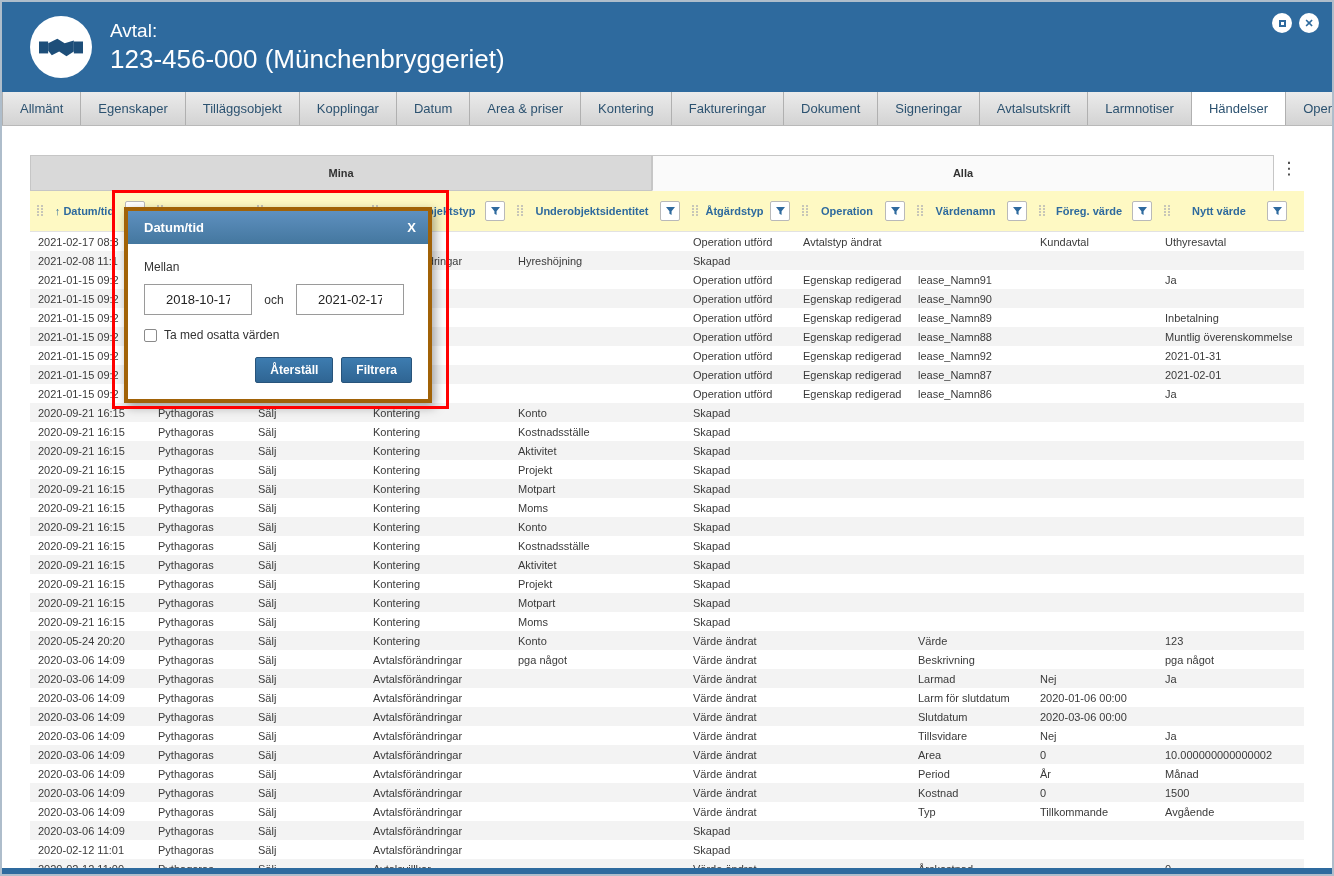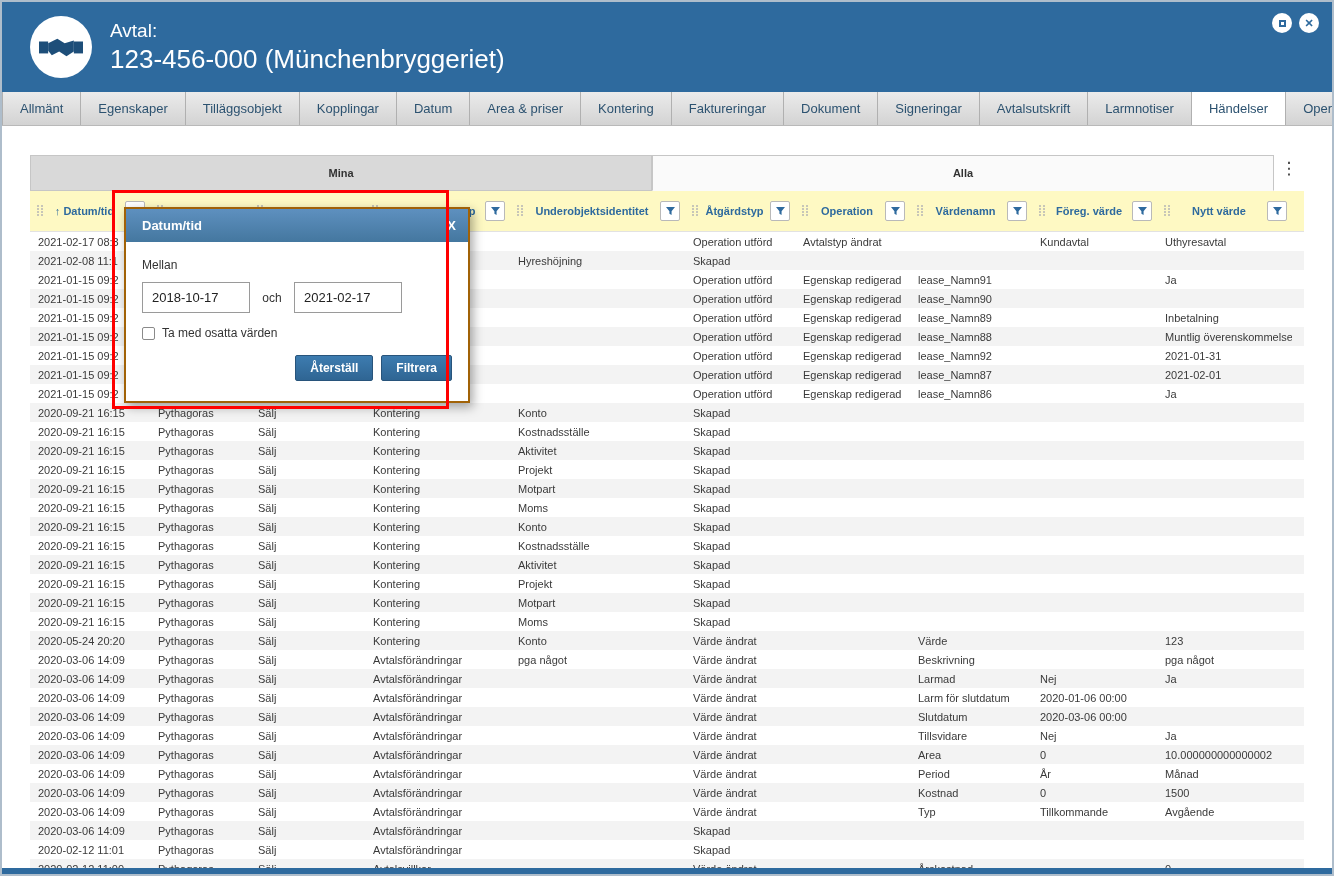--- a/index.html
+++ b/index.html
@@ -35,28 +35,28 @@
   .hcell{display:flex;align-items:center;height:100%;padding:0 5px 0 6px;box-sizing:border-box;gap:4px;overflow:hidden;}
   .hlabel{flex:1;text-align:center;font-size:11px;font-weight:bold;color:#2e6a9e;white-space:nowrap;overflow:hidden;}
   .dots{width:8px;height:12px;position:relative;flex:0 0 auto;}
   .dots::before{content:"";position:absolute;left:1px;top:0;width:2px;height:2px;border-radius:50%;background:#b5b5b5;
     box-shadow:4px 0 #b5b5b5,0 3px #b5b5b5,4px 3px #b5b5b5,0 6px #b5b5b5,4px 6px #b5b5b5,0 9px #b5b5b5,4px 9px #b5b5b5;}
   .filterbtn{width:18px;height:18px;border:1px solid #b9b9b9;border-radius:2px;background:#fff;display:flex;align-items:center;justify-content:center;flex:0 0 auto;}
   .trow{display:flex;height:19px;background:#ffffff;}
   .trow.alt{background:#f3f3f3;}
   .tcell{font-size:11px;color:#3a3a3a;padding:0 4px 0 8px;box-sizing:border-box;white-space:nowrap;overflow:hidden;display:flex;align-items:center;}
   
-  .dialog{position:absolute;left:122px;top:205px;width:346px;height:196px;background:#ffffff;z-index:20;
-    box-shadow:3px 4px 10px rgba(0,0,0,.35);border:2px solid #a16207;box-sizing:border-box;display:flex;flex-direction:column;}
+  .dialog{position:absolute;left:122px;top:205px;width:308px;height:196px;background:#ffffff;z-index:20;
+    box-shadow:3px 4px 10px rgba(0,0,0,.35);border:4px solid #a16207;box-sizing:border-box;display:flex;flex-direction:column;}
   .dialog-title{height:33px;flex:0 0 33px;background:linear-gradient(#5e90bf,#44779f);color:#fff;display:flex;align-items:center;padding:0 12px 0 16px;font-size:13px;font-weight:bold;}
   .dialog-close{margin-left:auto;font-size:13px;font-weight:bold;}
   .dialog-body{flex:1;padding:8px 16px 12px;}
   .mellan{font-size:12px;color:#333;margin:8px 0 10px;}
   .range-row{display:flex;align-items:center;}
-  .date-input{width:108px;height:31px;border:1px solid #9a9a9a;font-size:13px;color:#222;padding:0 9px;box-sizing:border-box;font-family:"Liberation Sans",sans-serif;background:#fff;}
+  .date-input{width:108px;height:31px;border:1px solid #9a9a9a;font-size:13px;color:#222;padding:0 21px;box-sizing:border-box;font-family:"Liberation Sans",sans-serif;background:#fff;}
   .och{width:44px;text-align:center;font-size:12px;color:#333;}
   .chk-row{display:flex;align-items:center;gap:7px;margin-top:13px;font-size:12px;color:#333;}
   .chk{width:13px;height:13px;border:1px solid #8a8a8a;background:#fff;box-sizing:border-box;border-radius:2px;flex:0 0 auto;}
   .dialog-buttons{display:flex;justify-content:flex-end;gap:8px;margin-top:15px;}
   .dlg-btn{height:24px;padding:0 14px;background:linear-gradient(#3d7cb0,#2f6593);color:#fff;font-size:12px;font-weight:bold;border:1px solid #28547b;border-radius:2px;display:flex;align-items:center;}
   
   .annotation{position:absolute;left:110px;top:188px;width:337px;height:219px;border:3px solid #ff0000;z-index:30;pointer-events:none;box-sizing:border-box;}
   
   .bottom-bar{position:absolute;left:0;right:0;bottom:0;height:6px;background:#2e6a9e;z-index:5;}
 </style>

